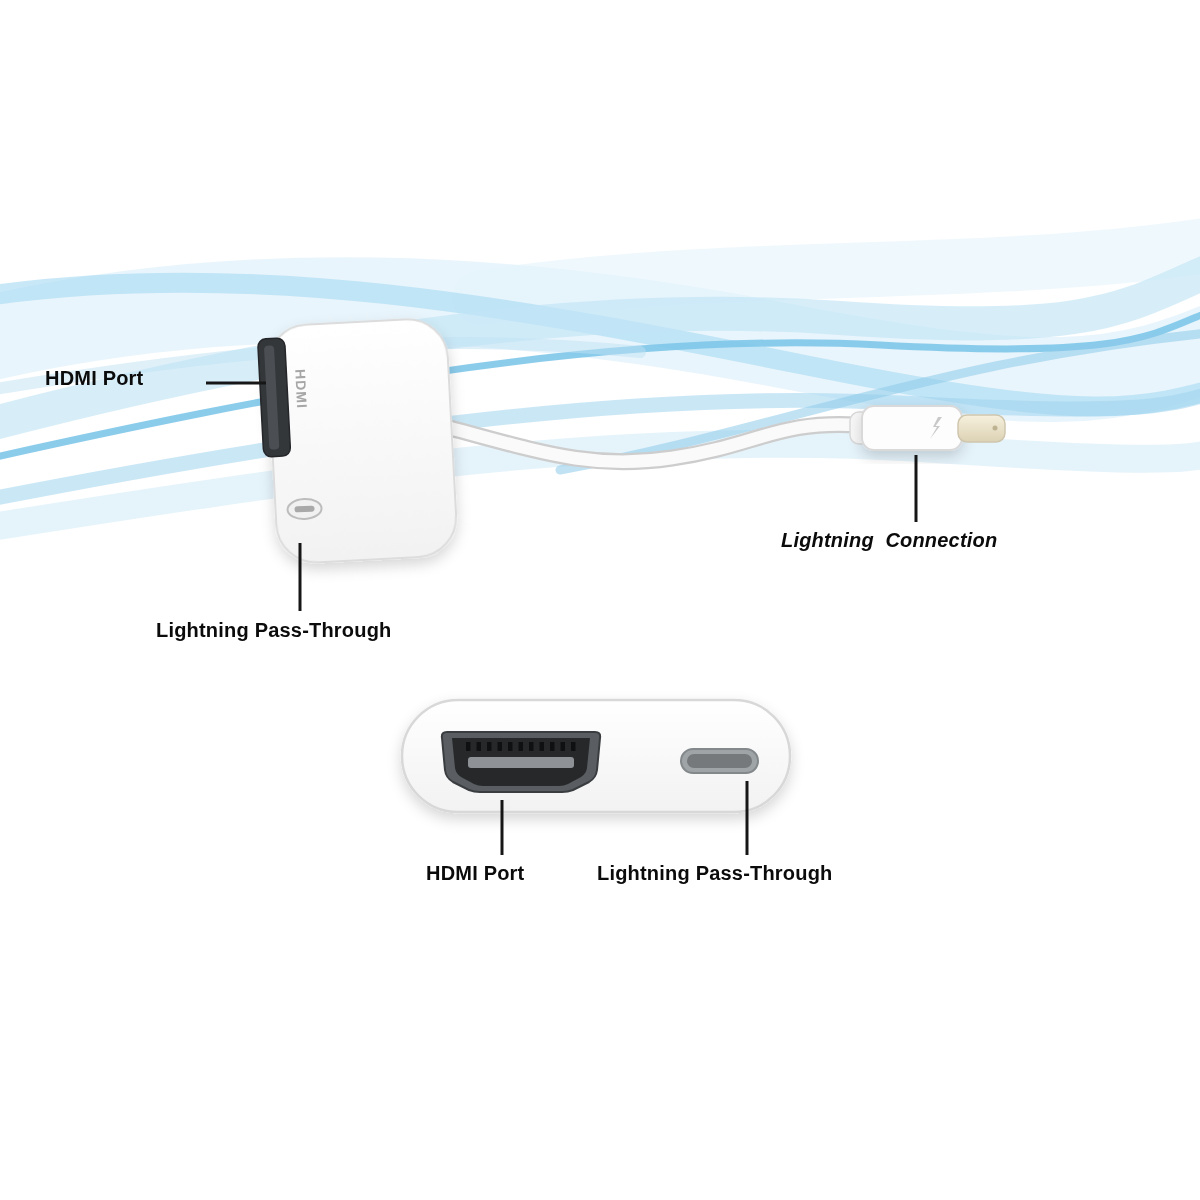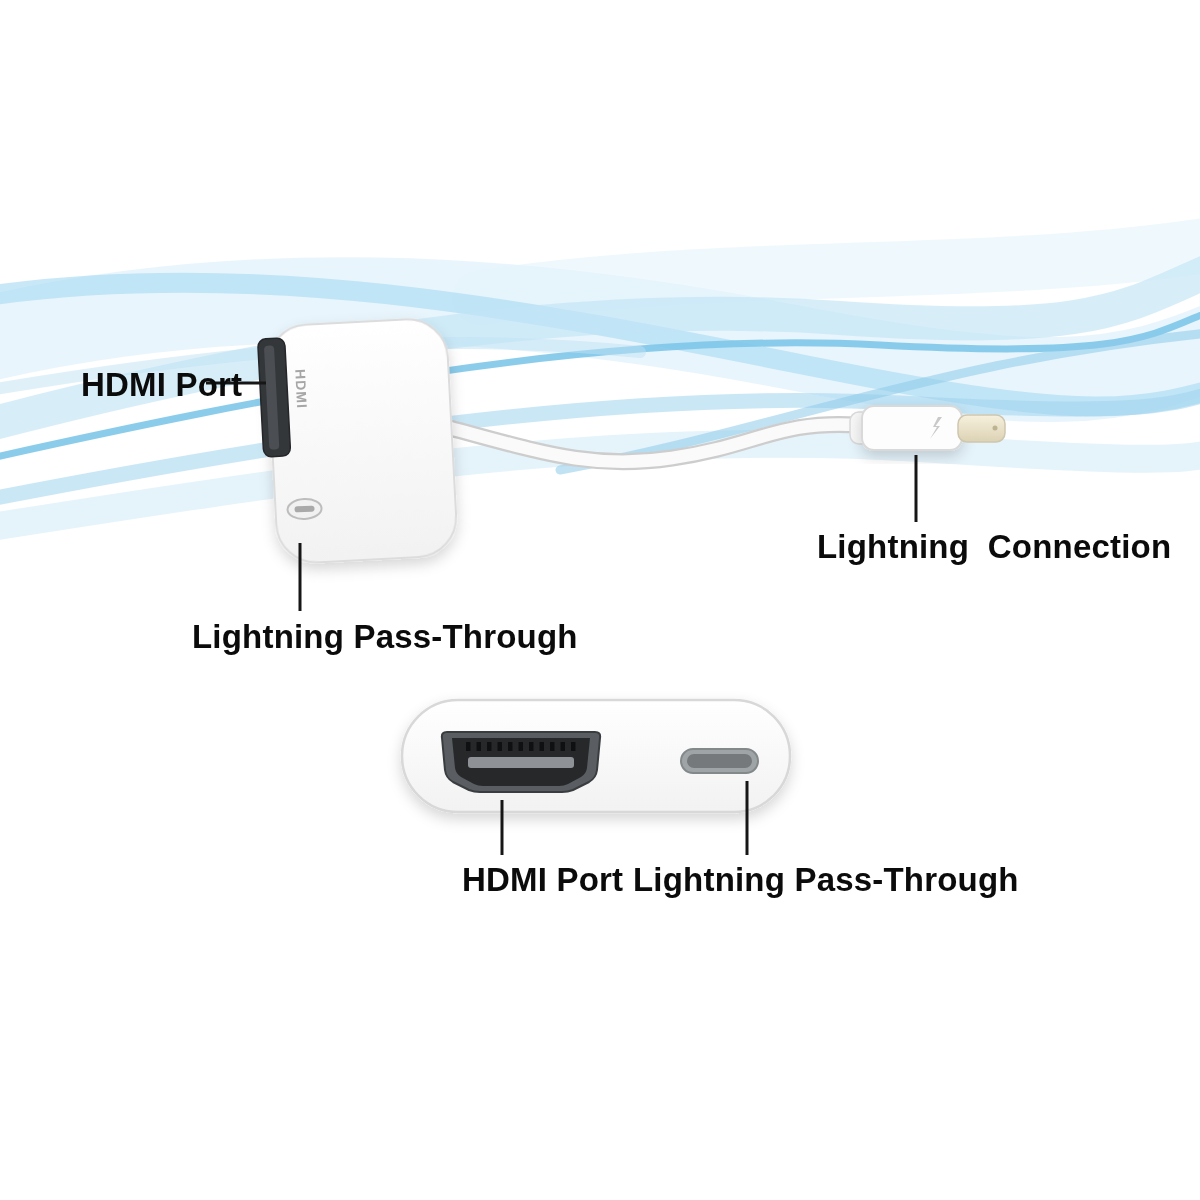--- a/index.html
+++ b/index.html
@@ -17,26 +17,25 @@
   }
   .art {
     position: absolute;
     inset: 0;
     width: 1200px;
     height: 1200px;
   }
   .label {
     position: absolute;
     font-weight: 700;
-    font-size: 33px;
+    font-size: 20px;
     line-height: 1.1;
     color: #0b0b0b;
     white-space: pre;
     letter-spacing: 0.2px;
-    margin-left: 36px;
   }
 </style>
 </head>
 <body>
 
 <div class="stage">
 
   <svg class="art" viewBox="0 0 1200 1200" xmlns="http://www.w3.org/2000/svg">
 
     <defs>
@@ -115,19 +114,19 @@
       <line x1="916" y1="455" x2="916" y2="522"></line>
       <line x1="502" y1="800" x2="502" y2="855"></line>
       <line x1="747" y1="781" x2="747" y2="855"></line>
     </g>
   </svg>
 
   <div class="label" style="left:45px; top:367px;">HDMI Port</div>
 
   <div class="label" style="left:156px; top:619px;">Lightning Pass-Through</div>
 
-  <div class="label" style="left:781px; top:529px;">Lightning  Connection</div>
+  <div class="label" style="left:781px; top:529px;font-style:italic;">Lightning  Connection</div>
 
   <div class="label" style="left:426px; top:862px;">HDMI Port</div>
 
   <div class="label" style="left:597px; top:862px;">Lightning Pass-Through</div>
 
 </div>
 
 </body></html>

